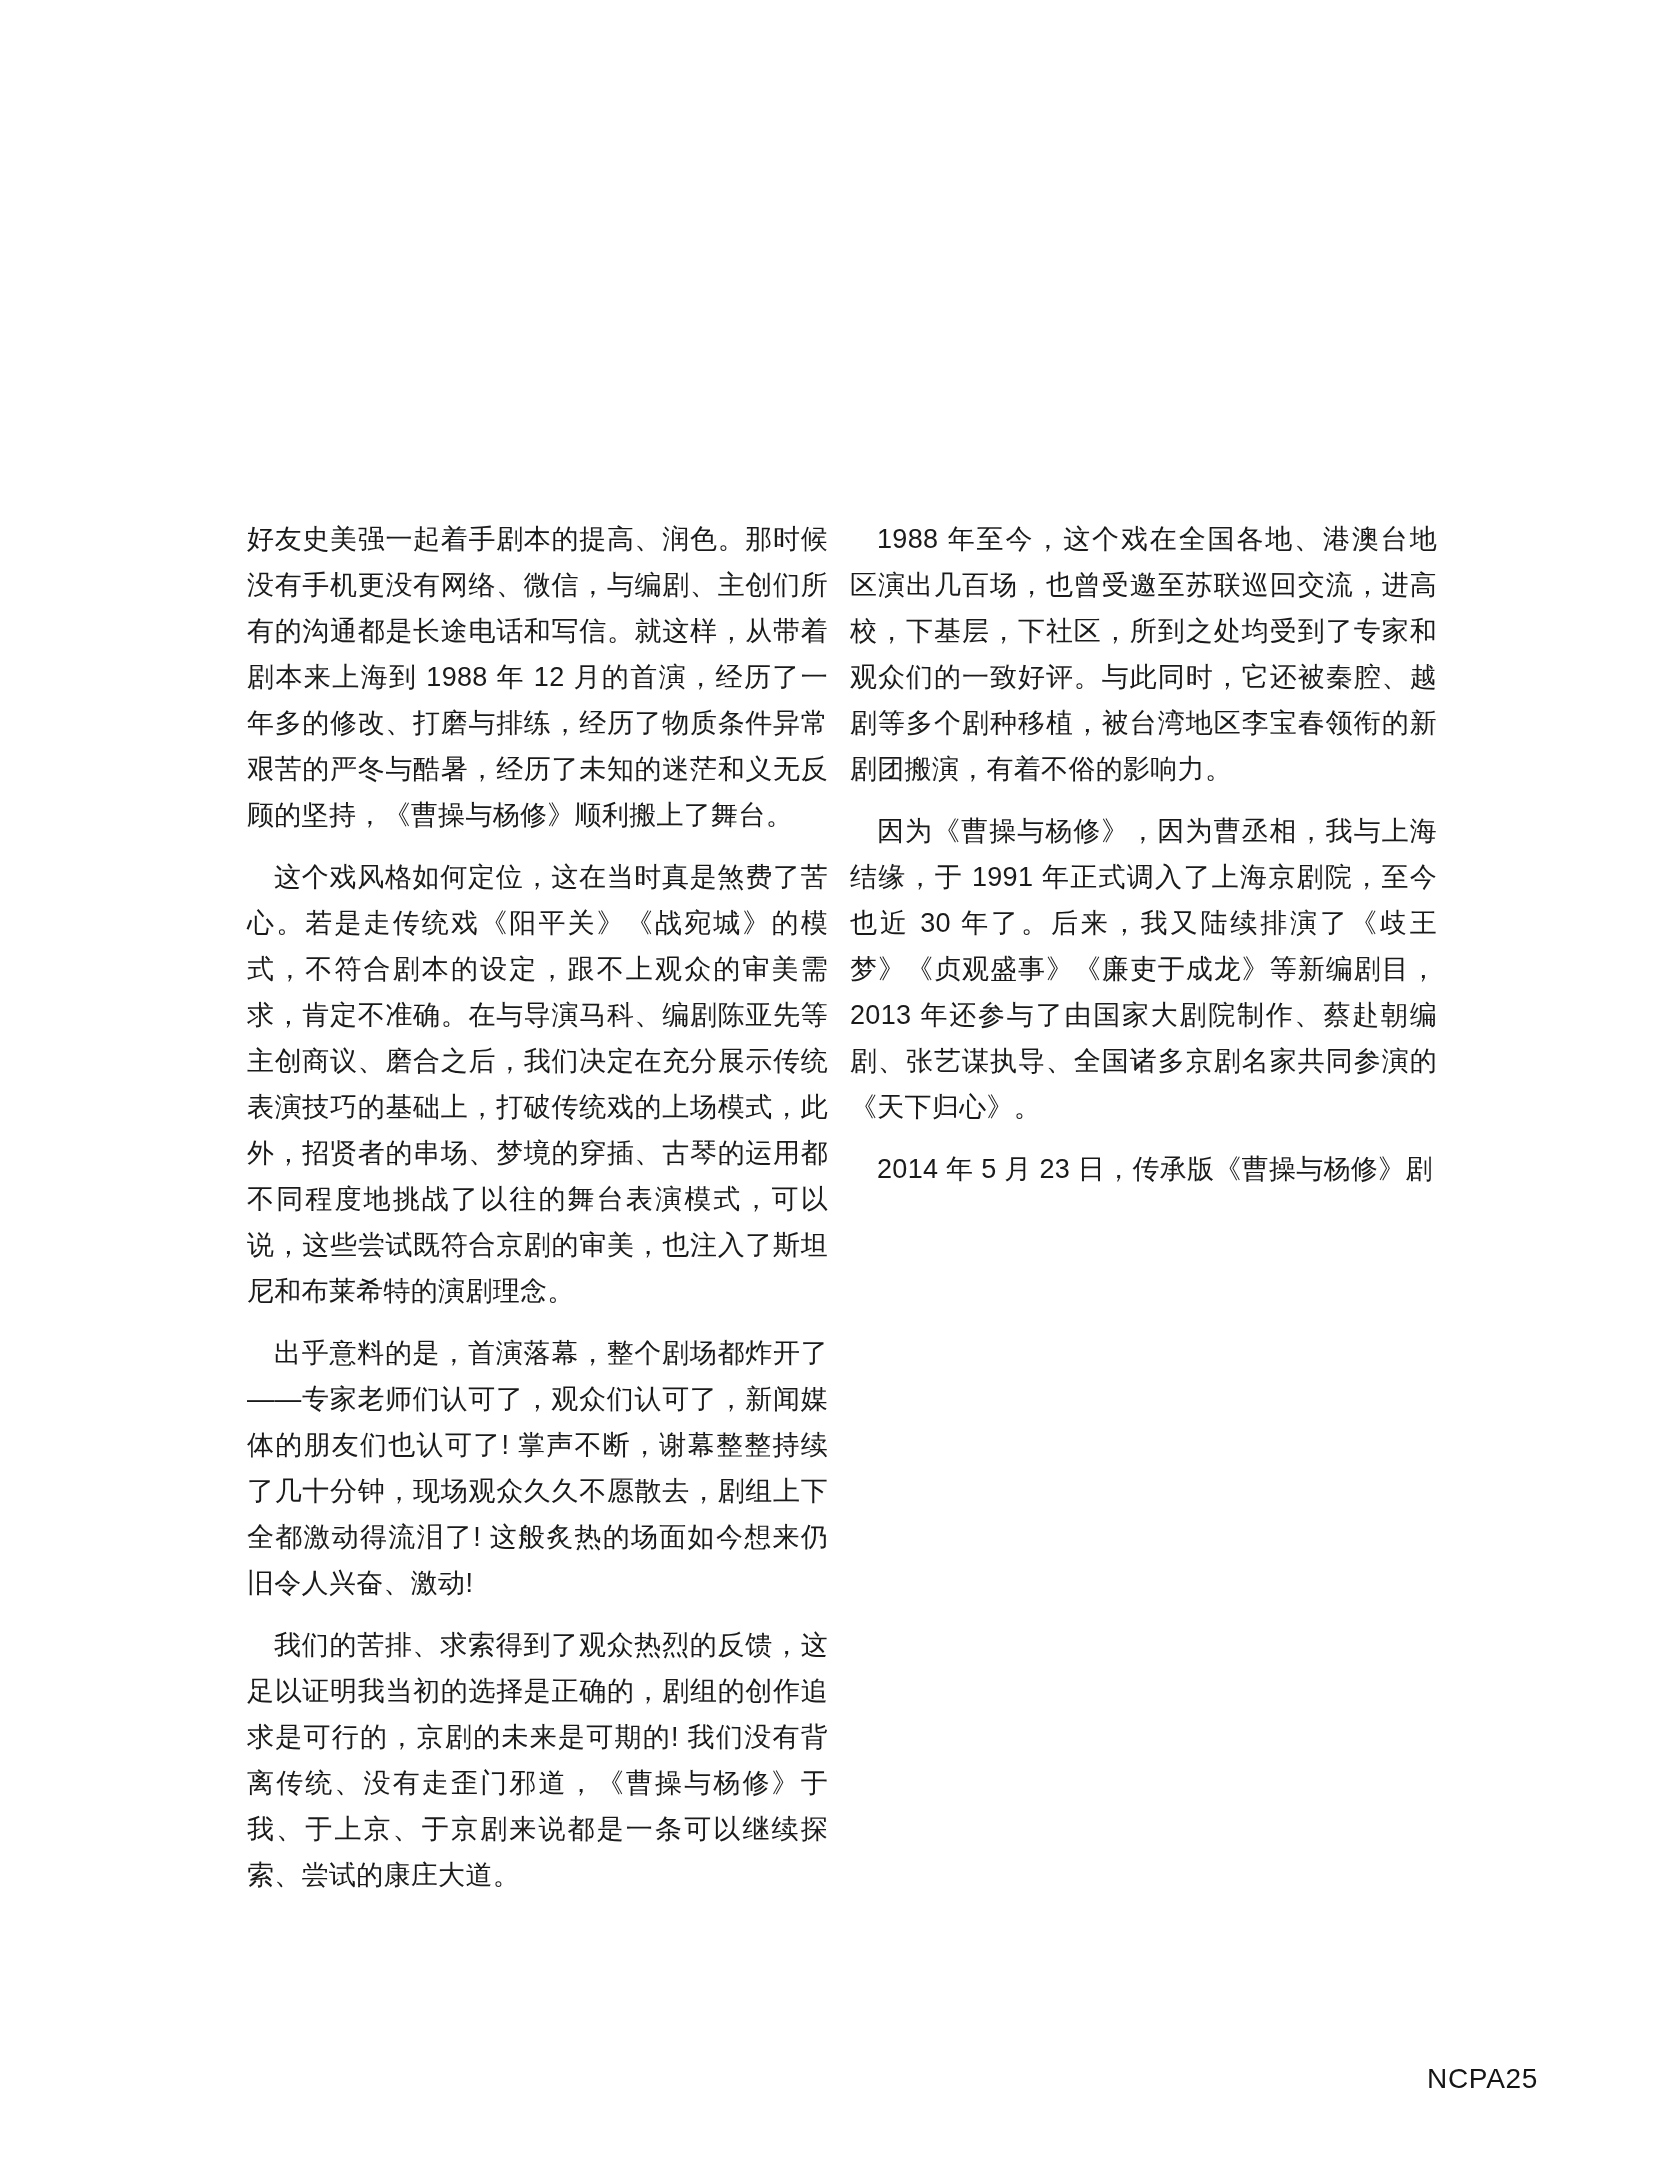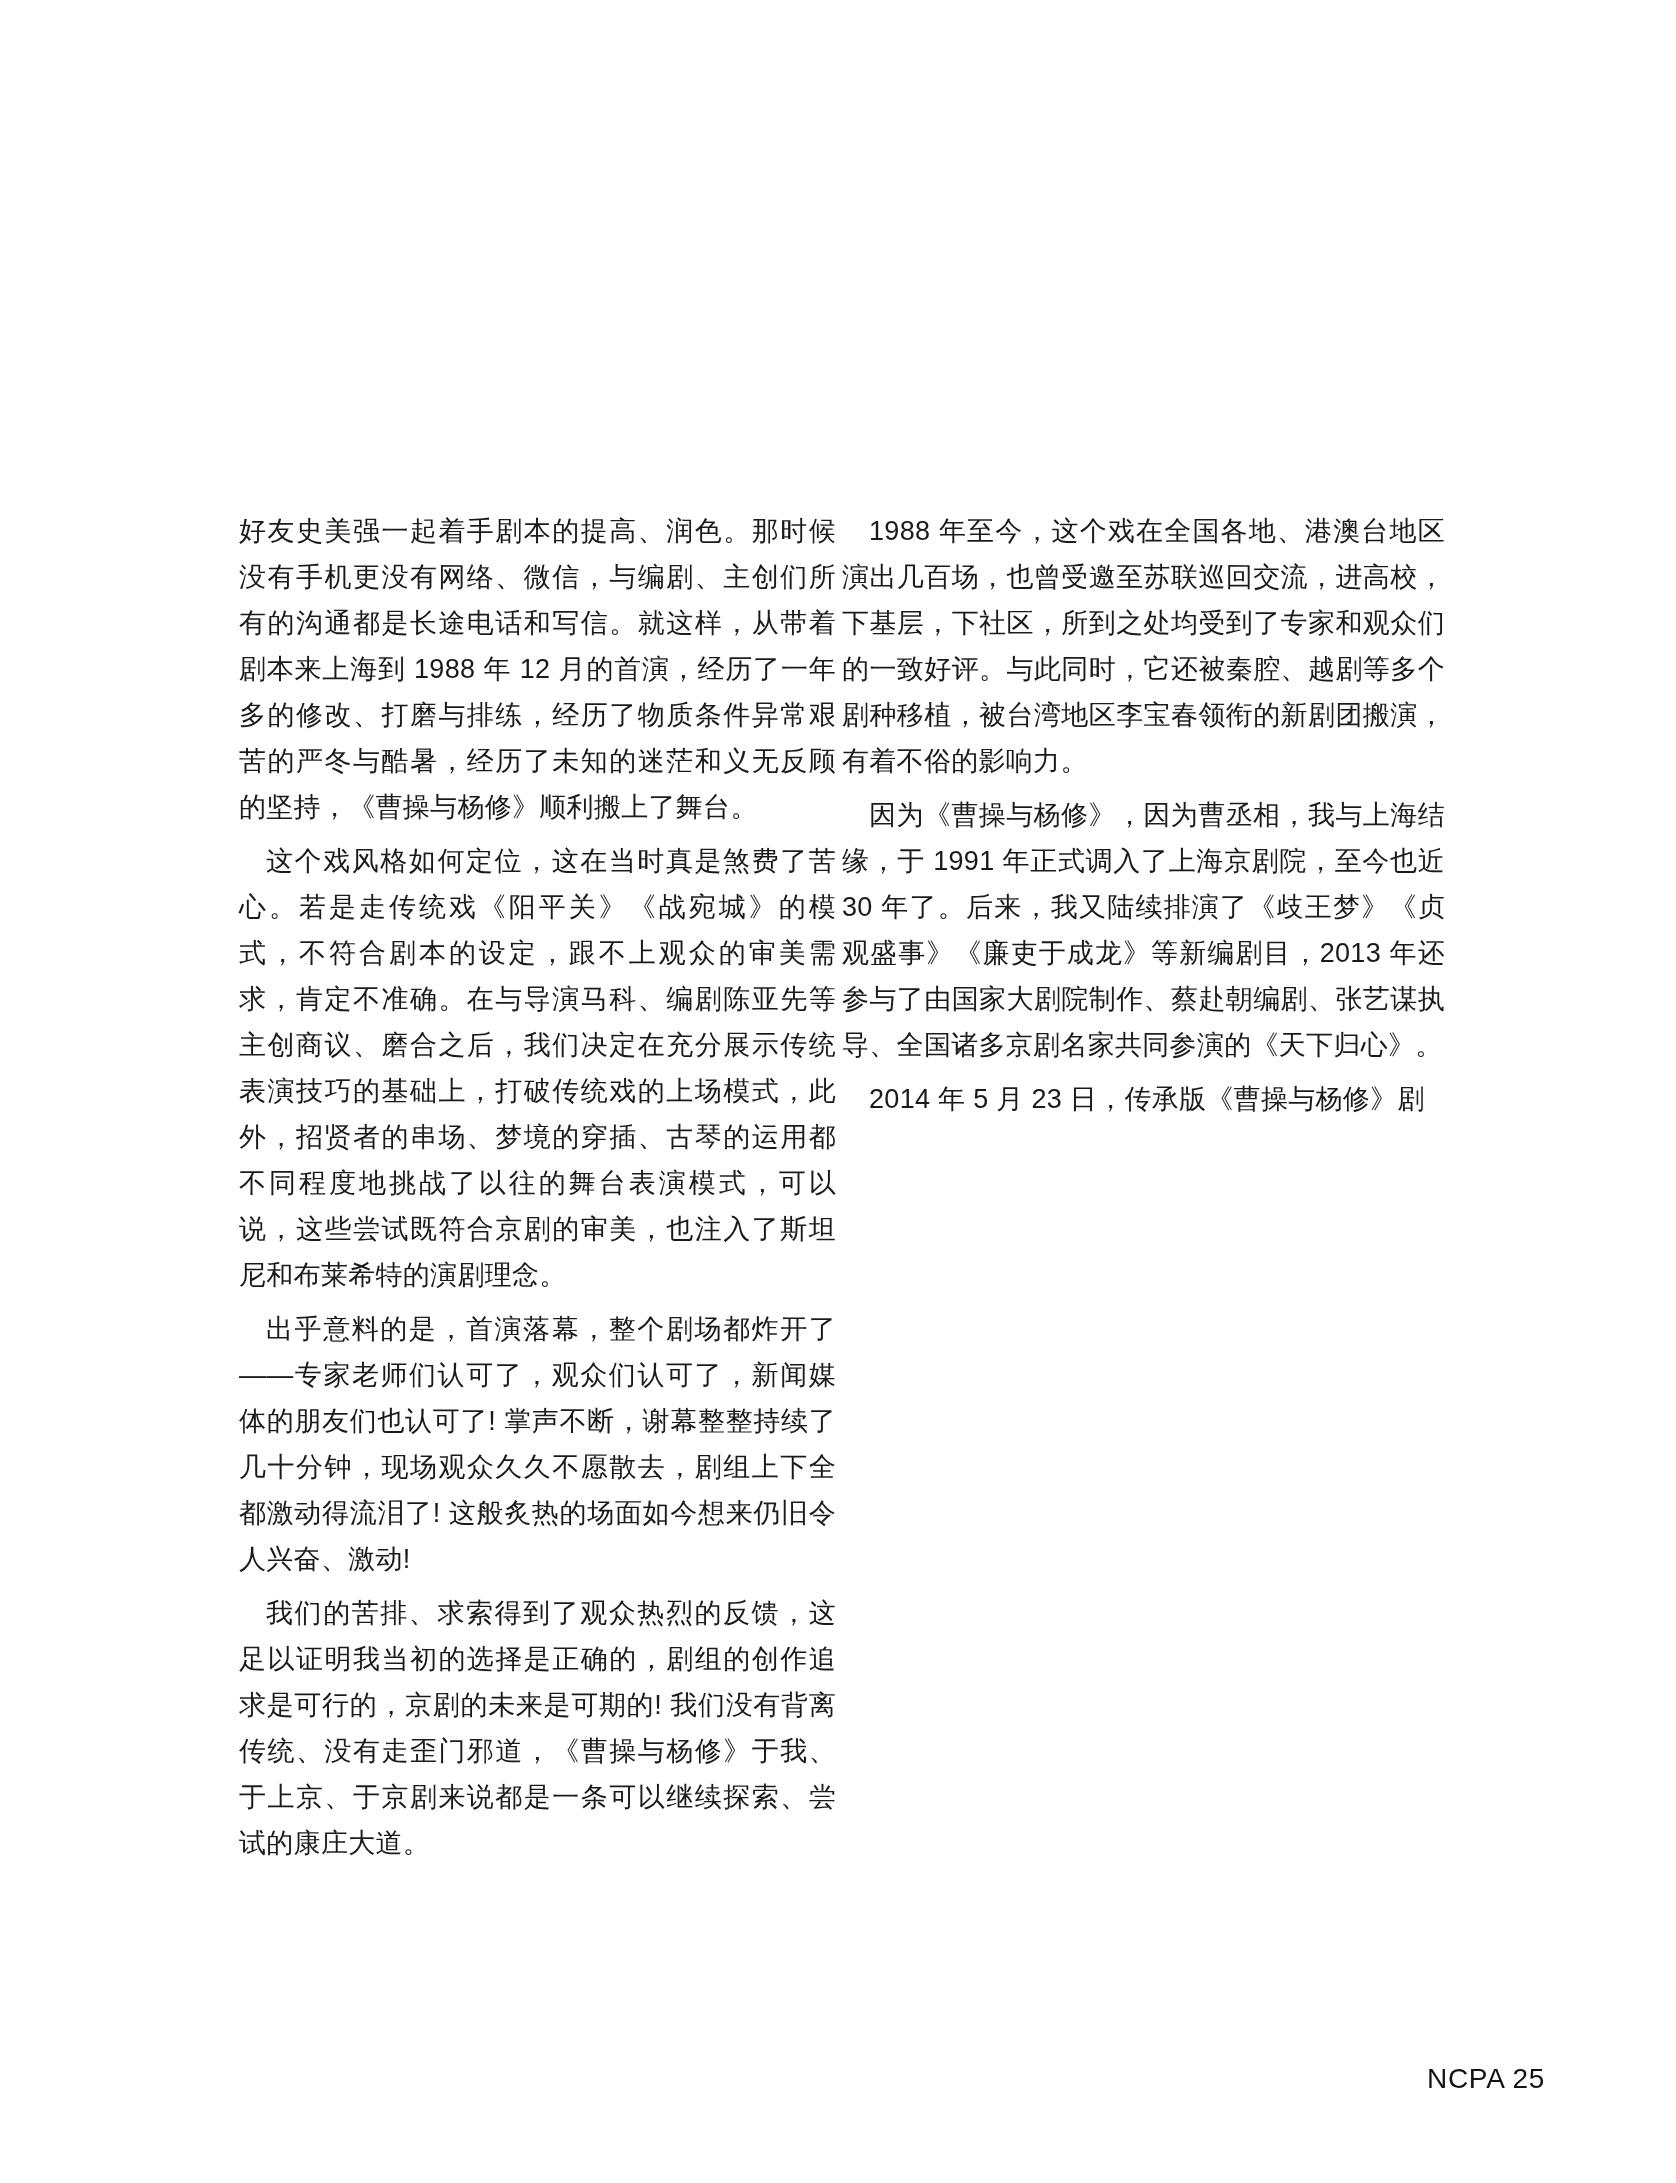--- a/index.html
+++ b/index.html
@@ -27,33 +27,33 @@
   }
   .text-column.left {
     left: 231px;
     width: 613px;
   }
   .text-column.right {
     left: 834px;
     width: 619px;
   }
   .text-column p {
-    margin: 8px;
+    margin: 16px;
     padding: 0;
   }
   .text-column p.indent {
     text-indent: 1em;
   }
   .page-footer {
     position: absolute;
     top: 2065px;
     left: 1427px;
     display: flex;
     align-items: baseline;
-    gap: 7px;
+    gap: 0;
     font-size: 28px;
     line-height: 1;
     color: #141414;
     letter-spacing: 0.7px;
   }
 </style>
 </head>
 <body>
 
 <div class="page">

